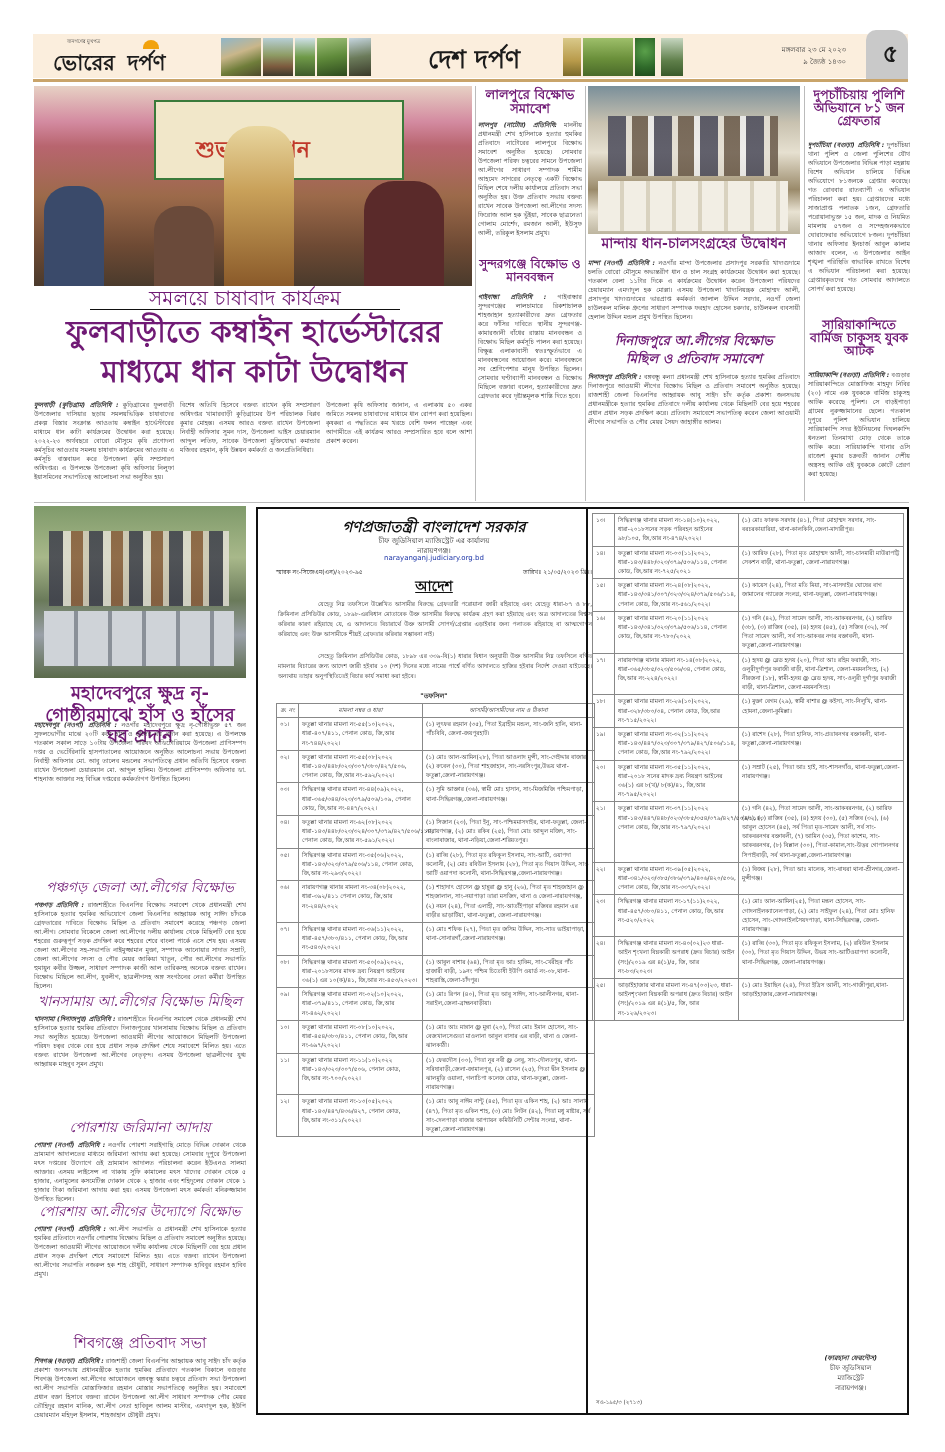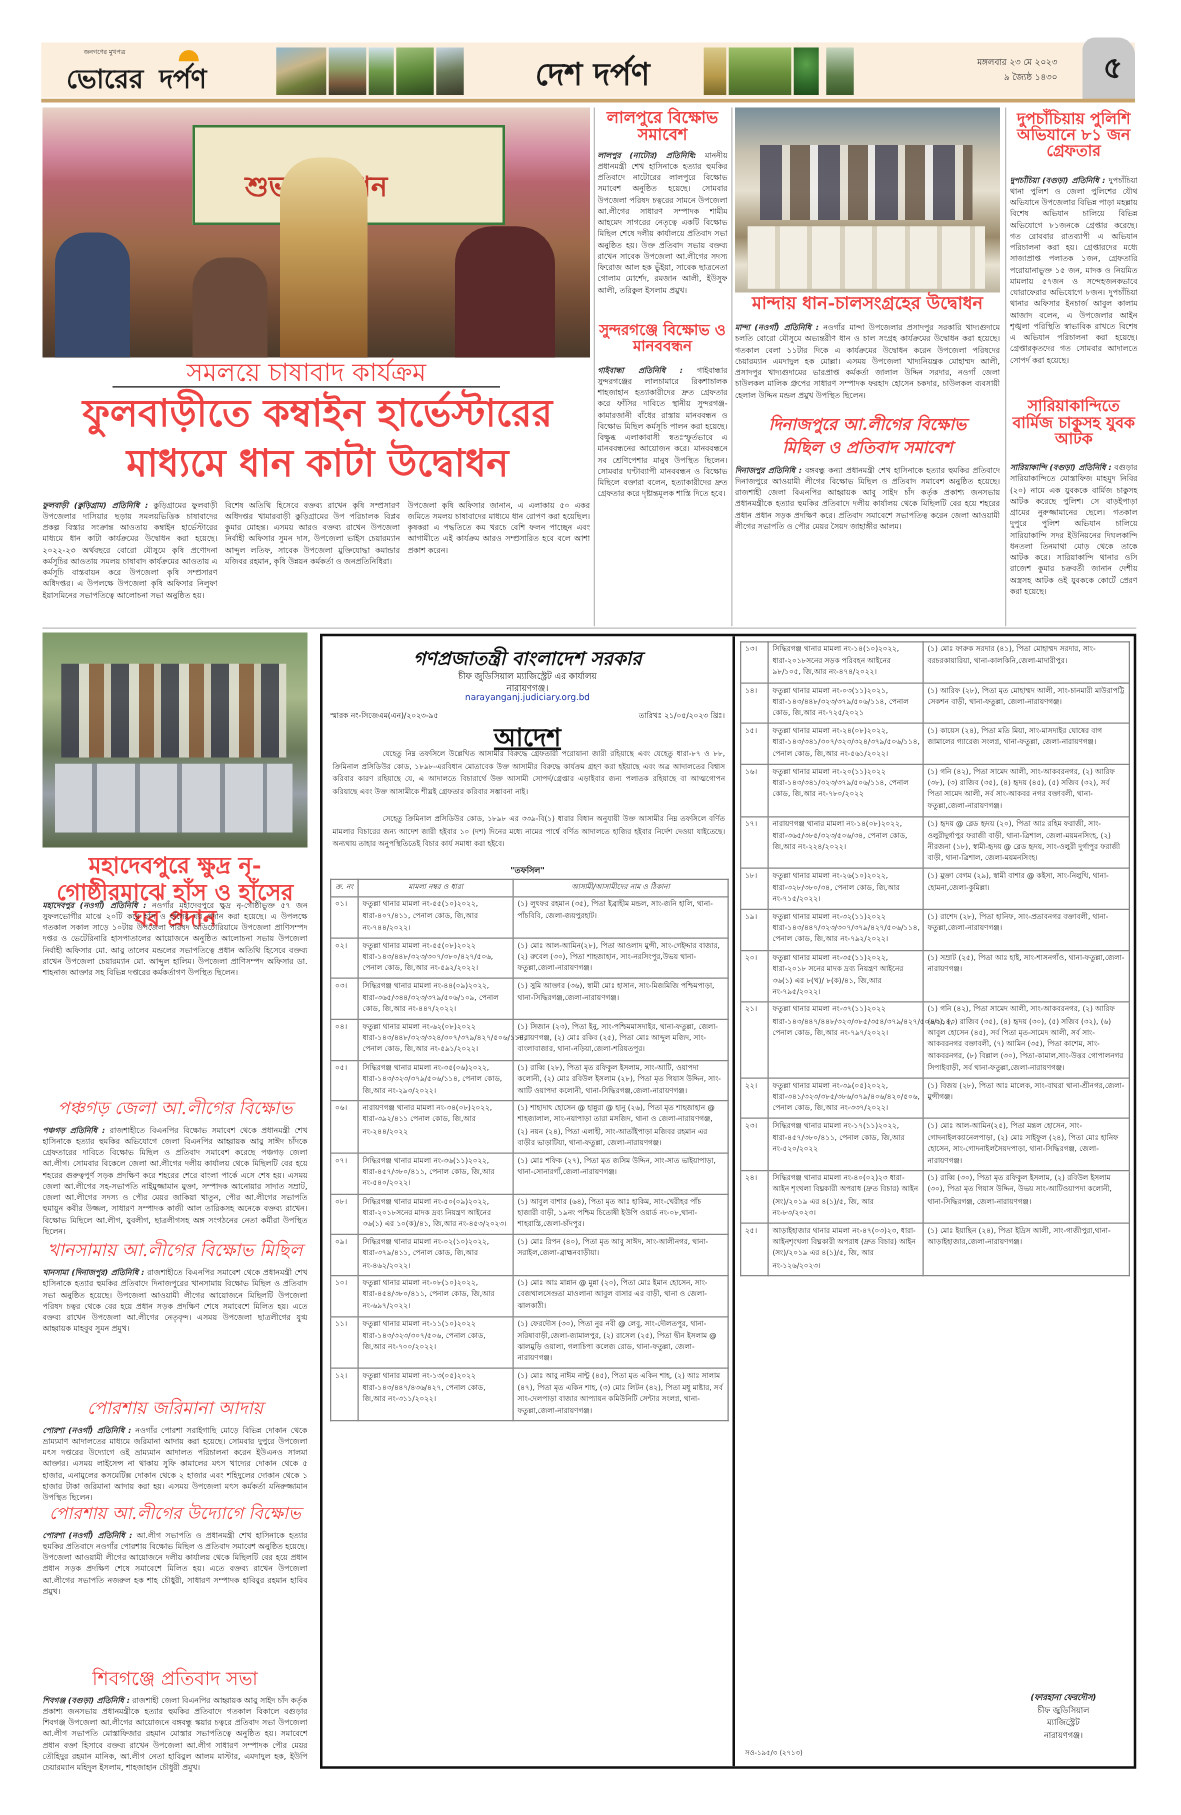--- a/index.html
+++ b/index.html
@@ -16,36 +16,36 @@
   .brand-sun { position: absolute; left: 90px; top: 2px; width: 16px; height: 9px; border-radius: 16px 16px 0 0; background: #f2a20c; }
   .brand-name { position: absolute; left: 0; top: 9px; font-size: 21px; font-weight: bold; color: #1c1c1c; font-family: Liberation Mono, monospace; white-space: nowrap; }
   .mast-photo { position: absolute; top: 4px; height: 38px; }
   .section-name { position: absolute; left: 395px; top: 6px; font-size: 25px; font-weight: bold; color: #1b1b1b; white-space: nowrap; font-family: "DejaVu Serif", serif; }
   .issue-date { position: absolute; right: 62px; top: 10px; text-align: right; font-size: 7px; line-height: 12px; color: #333; }
   .page-no-tab { position: absolute; right: 0; top: -4px; width: 42px; height: 50px; background: #c9c9c9; border-radius: 10px 14px 0 0; }
   .page-no { position: absolute; right: 10px; top: 5px; font-size: 24px; font-weight: bold; color: #1a1a1a; }
 
   
   .photo { position: absolute; overflow: hidden; }
-  .headline { position: absolute; font-weight: bold; text-align: center; color: #ef4444; font-family: "DejaVu Serif", serif; line-height: 1.05; }
+  .headline { position: absolute; font-weight: bold; text-align: center; color: #701a75; font-family: "DejaVu Serif", serif; line-height: 1.05; }
   .body-text { position: absolute; font-size: 6.2px; line-height: 9px; color: #2b2b2b; text-align: justify; overflow: hidden; }
   .dateline { font-weight: bold; font-style: italic; }
   .col-rule { position: absolute; width: 1px; background: #bbb; }
 
   
   .notice { position: absolute; left: 256px; top: 507px; width: 653px; height: 908px; border: 2px solid #111; background: #fff; }
-  .notice-left { position: absolute; left: 0; top: 0; width: 328px; height: 728px; }
+  .notice-left { position: absolute; left: 12px; top: 0; width: 328px; height: 728px; }
   .notice-right { position: absolute; left: 330px; top: 0; width: 319px; height: 904px; }
   .notice-divider { position: absolute; left: 328px; top: 0; width: 2px; height: 904px; background: #111; }
   .n-title { position: absolute; left: 0; width: 328px; text-align: center; font-weight: bold; font-style: italic; font-size: 15px; top: 6px; color: #111; font-family: "DejaVu Serif", serif; }
   .n-sub { position: absolute; left: 0; width: 328px; text-align: center; font-size: 7px; color: #222; }
   .n-link { position: absolute; left: 0; width: 328px; text-align: center; font-size: 7px; color: #1a33a6; top: 45px; }
   .n-memo { position: absolute; left: 6px; top: 58px; font-size: 6px; color: #222; }
   .n-date { position: absolute; right: 6px; top: 58px; font-size: 6px; color: #222; }
-  .n-order { position: absolute; left: 0; width: 328px; text-align: center; top: 66px; font-size: 20px; font-weight: bold; text-decoration: underline; color: #111; font-family: "DejaVu Serif", serif; }
+  .n-order { position: absolute; left: 0; width: 328px; text-align: center; top: 66px; font-size: 14px; font-weight: bold; text-decoration: underline; color: #111; font-family: "DejaVu Serif", serif; }
   .n-para { position: absolute; left: 8px; width: 314px; font-size: 5.8px; line-height: 10px; color: #2a2a2a; text-align: justify; text-indent: 40px; }
   .n-schedule { position: absolute; left: 0; width: 328px; text-align: center; top: 182px; font-size: 6.5px; font-weight: bold; color: #222; }
 
   table.cases { position: absolute; border-collapse: collapse; font-size: 5.8px; line-height: 9.2px; color: #2a2a2a; table-layout: fixed; }
   table.cases td, table.cases th { border: 1px solid #888; vertical-align: top; padding: 2px 3px; }
   table.cases th { font-weight: normal; font-style: italic; text-align: center; }
   table.cases td.sl { width: 22px; padding-left: 3px; }
 
   .n-sign { position: absolute; right: 30px; bottom: 20px; text-align: center; font-size: 6.5px; line-height: 10px; color: #222; }
   .n-sign .name { font-weight: bold; font-style: italic; }

